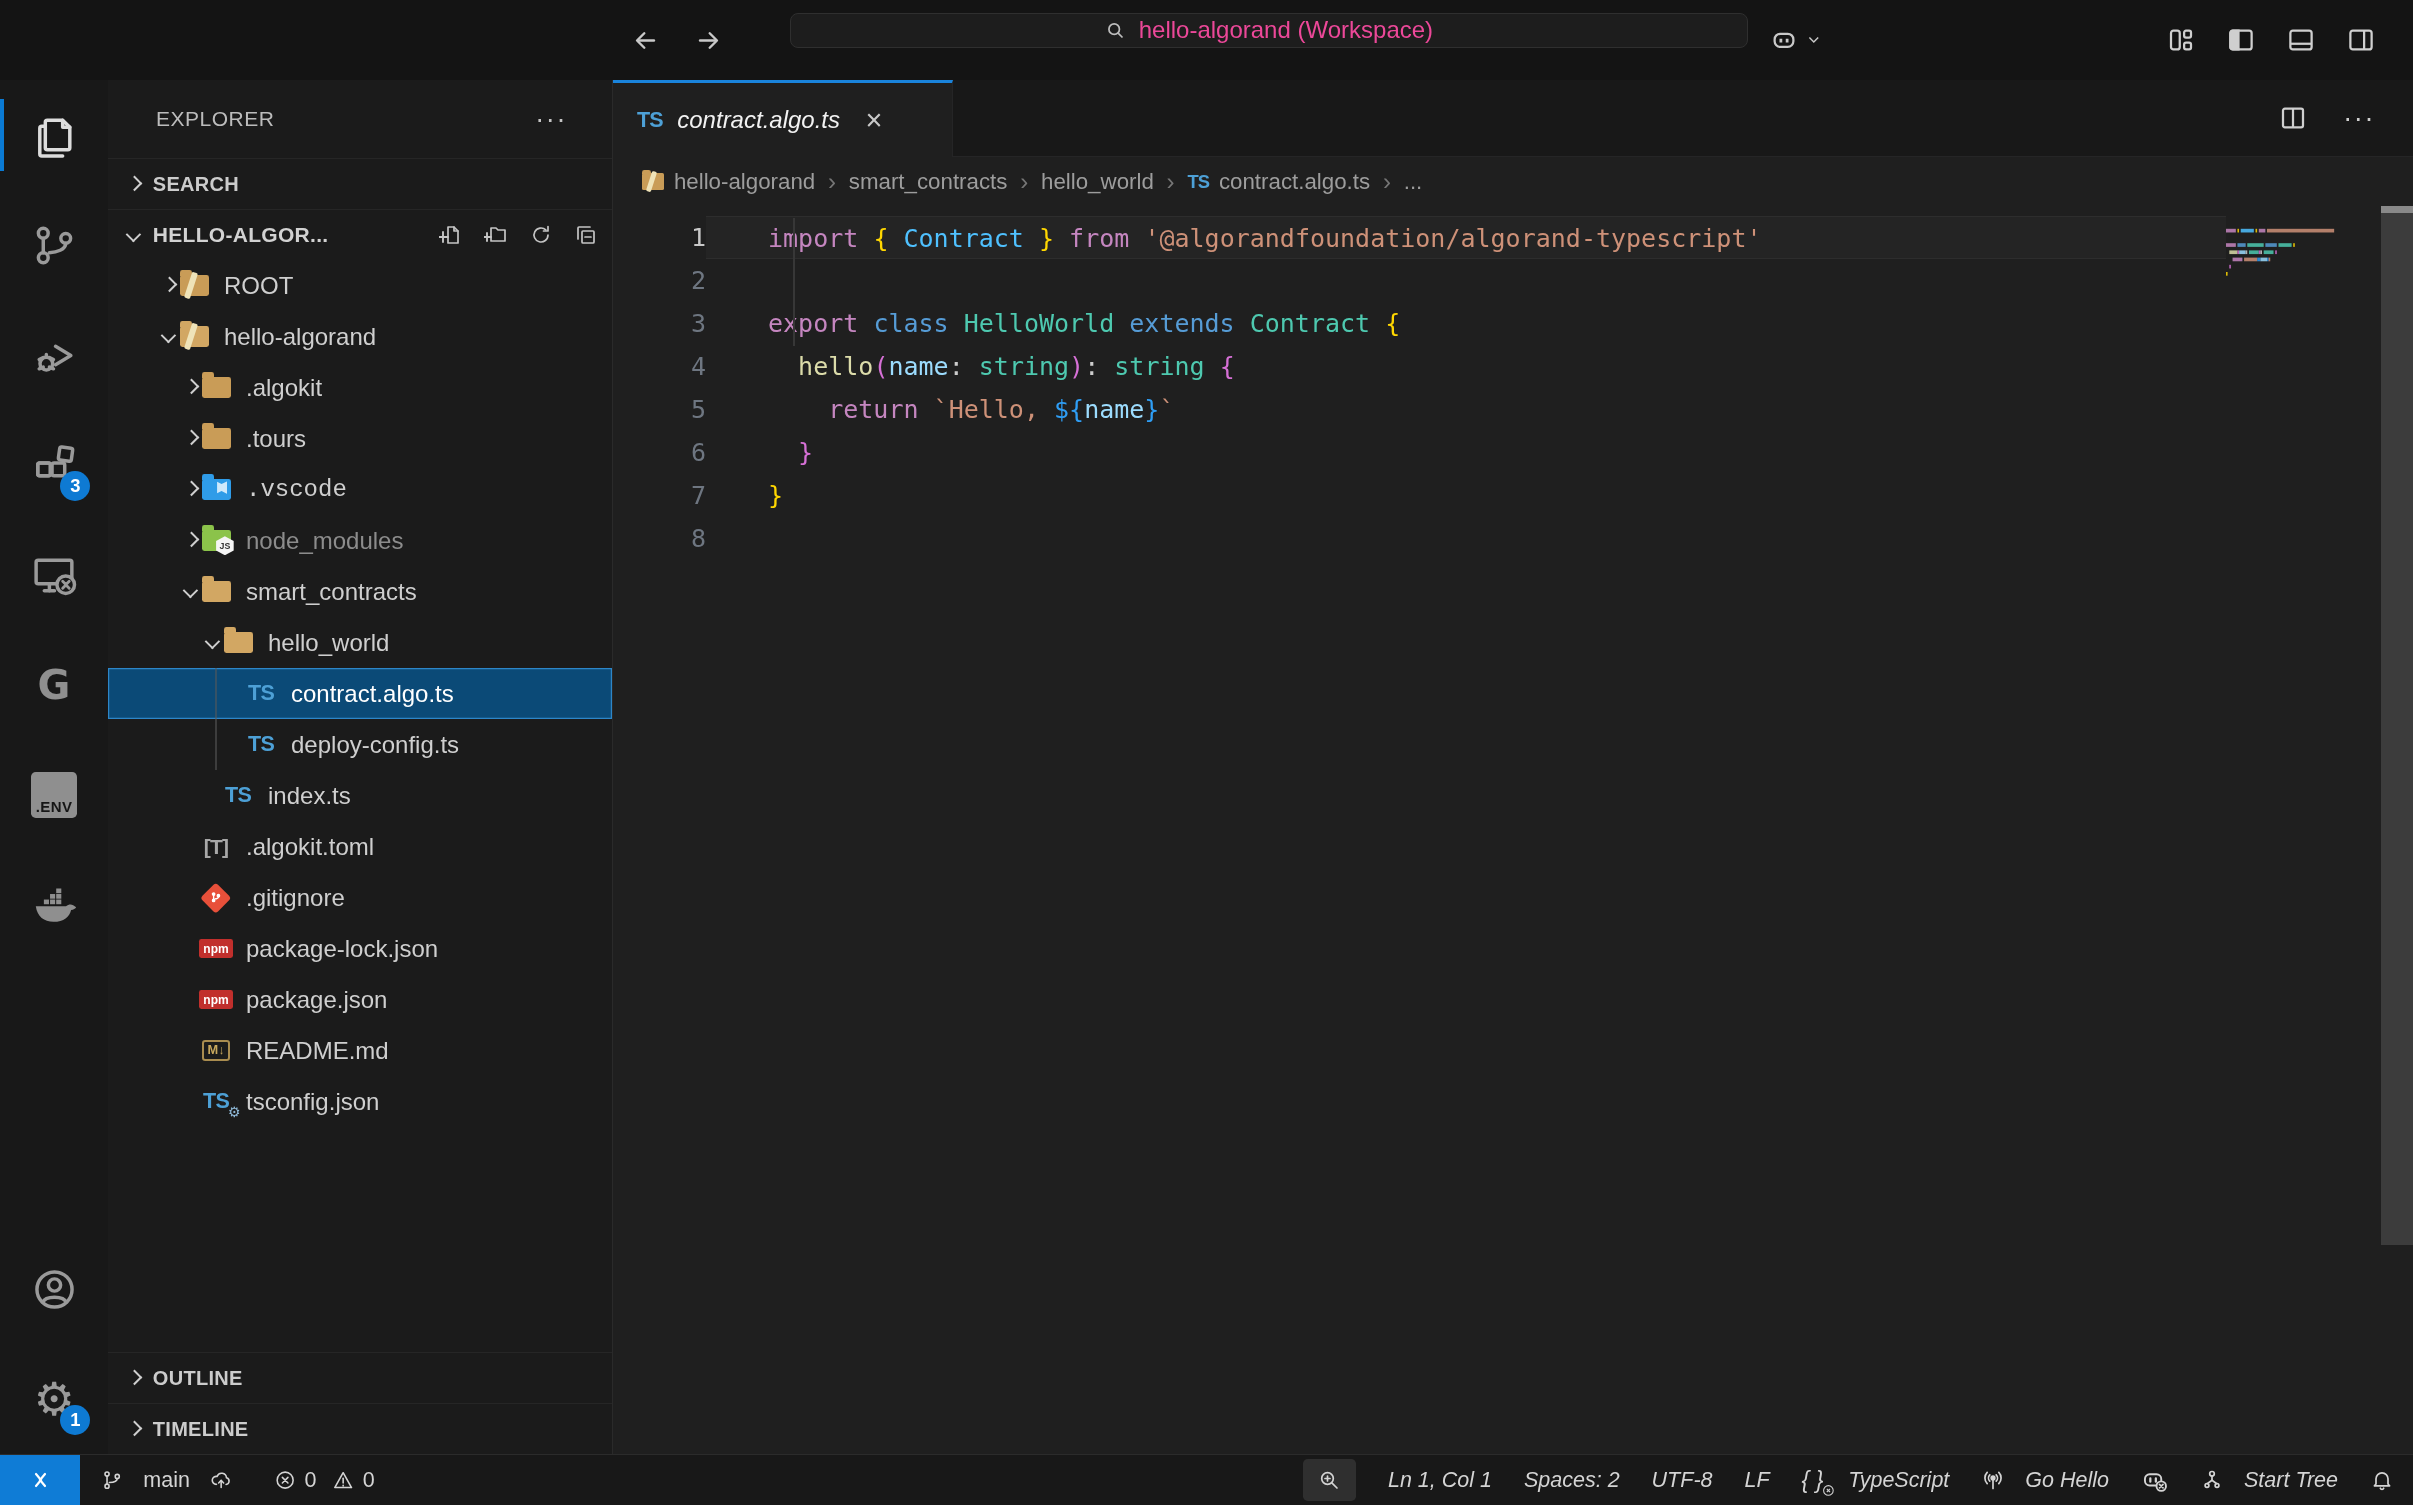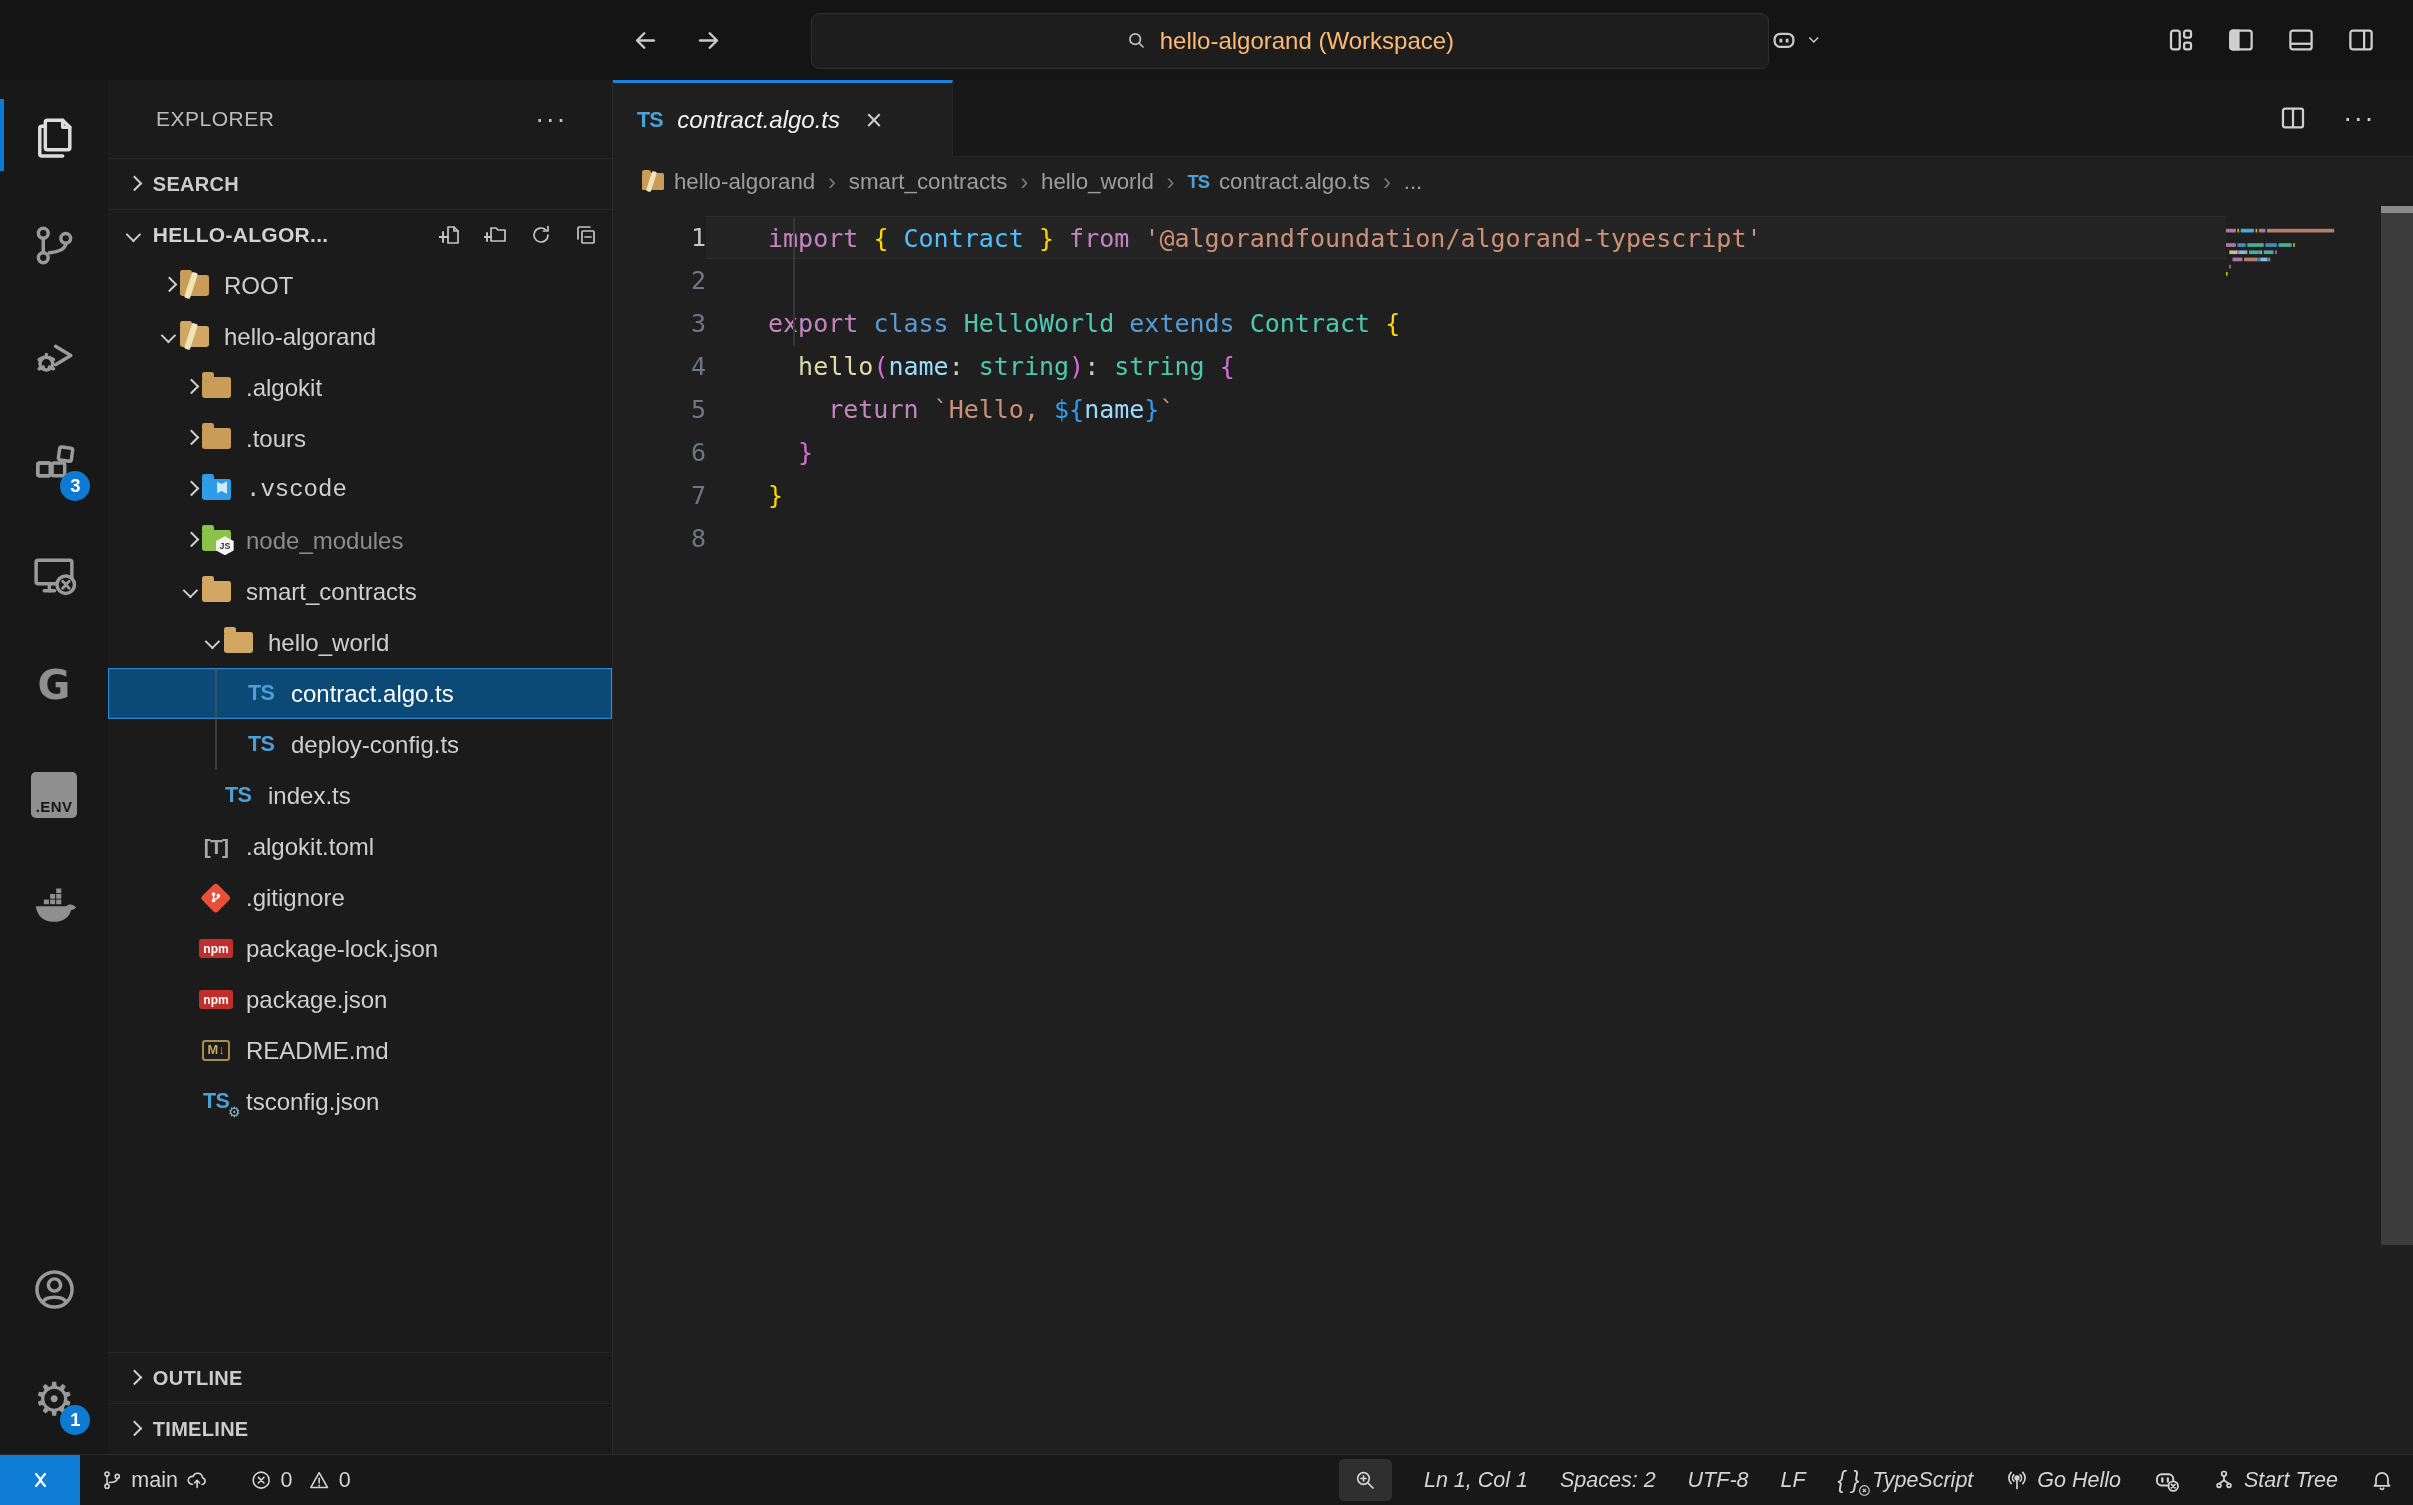--- a/index.html
+++ b/index.html
@@ -4,23 +4,23 @@
 <style>
   * { margin:0; padding:0; box-sizing:border-box; }
   html,body { width:2413px; height:1505px; overflow:hidden; background:#1f1f1f;
     font-family:"Liberation Sans", sans-serif; -webkit-font-smoothing:antialiased; }
   #app { position:relative; width:2413px; height:1505px; }
 
   
   .titlebar { position:absolute; left:0; top:0; width:2413px; height:80px; background:#141414;
     display:flex; align-items:center; }
   .nav-arrows { position:absolute; left:631px; top:0; height:80px; display:flex; align-items:center; gap:34px; color:#c9c9c9; }
-  .cmd-center { position:absolute; left:790px; top:12.8px; width:958px; height:56px; background:#1d1d1d;
+  .cmd-center { position:absolute; left:790px; top:12.8px; width:958px; height:35px; background:#1d1d1d;
     border:0.8px solid #2f2f2f; border-radius:8px; display:flex; align-items:center; justify-content:center;
-    gap:12.8px; color:#fdba74; font-size:24px;margin-left:21px; }
+    gap:12.8px; color:#ec4899; font-size:24px; }
   .copilot-wrap { position:absolute; left:1769px; top:0; height:80px; display:flex; align-items:center; gap:6.4px; color:#c9c9c9; }
   .win-icons { position:absolute; right:37px; top:0; height:80px; display:flex; align-items:center; gap:30px; color:#cfcfcf; }
 
   
   .activitybar { position:absolute; left:0; top:80px; width:108px; bottom:51px; background:#181818;
     display:flex; flex-direction:column; }
   .act-item { position:relative; width:108px; height:110px; display:flex; align-items:center; justify-content:center; color:#9a9a9a; }
   .act-item.active { color:#dcdcdc; }
   .act-item.active::before { content:""; position:absolute; left:0; top:19px; width:4px; height:72px; background:#0a7ad4; }
   .act-spacer { flex:1; }
@@ -104,21 +104,21 @@
   .cline.cur .lt { background:#242424; border-top:0.8px solid #2d2d2d; border-bottom:0.8px solid #2d2d2d; }
   .indent-guide { position:absolute; left:180px; top:138px; width:1.6px; height:128px; background:#373737; }
   .minimap { position:absolute; top:144px; right:67px; width:120px; height:80px; }
   .vscroll { position:absolute; top:126px; right:0; width:32px; height:1039px; background:rgba(121,121,121,.32); }
   .vscroll .cap { position:absolute; top:0; left:0; right:0; height:7.2px; background:rgba(200,200,200,.55); }
 
   
   .statusbar { position:absolute; left:0; bottom:0; width:2413px; height:51px; background:#181818;
     border-top:0.8px solid #2b2b2b; display:flex; align-items:center; color:#d4d4d4; font-size:21.5px; }
   .remote { width:80px; height:51px; background:#0f7cd6; color:#fff; display:flex; align-items:center; justify-content:center; flex:none; }
-  .sb-item { display:flex; align-items:center; gap:8px;text-align:right; }
+  .sb-item { display:flex; align-items:center; gap:20px;text-align:right; }
   .sb-left { display:flex; align-items:center; gap:12.8px; margin-left:21px; }
   .sb-problems { display:flex; align-items:center; gap:8px; margin-left:42px; }
   .sb-right { margin-left:auto; display:flex; align-items:center; gap:32px; padding-right:19px;font-style:italic; }
   .zoombox { background:#2f2f2f; border-radius:4.8px; width:53px; height:42px; display:flex; align-items:center; justify-content:center; }
   .braces { font-size:23px; color:#d4d4d4; position:relative; padding-right:4.8px; }
   .braces .xbadge { position:absolute; right:-6.4px; bottom:-3.2px; }
   svg { display:block; }
 </style>
 </head>
 <body>

